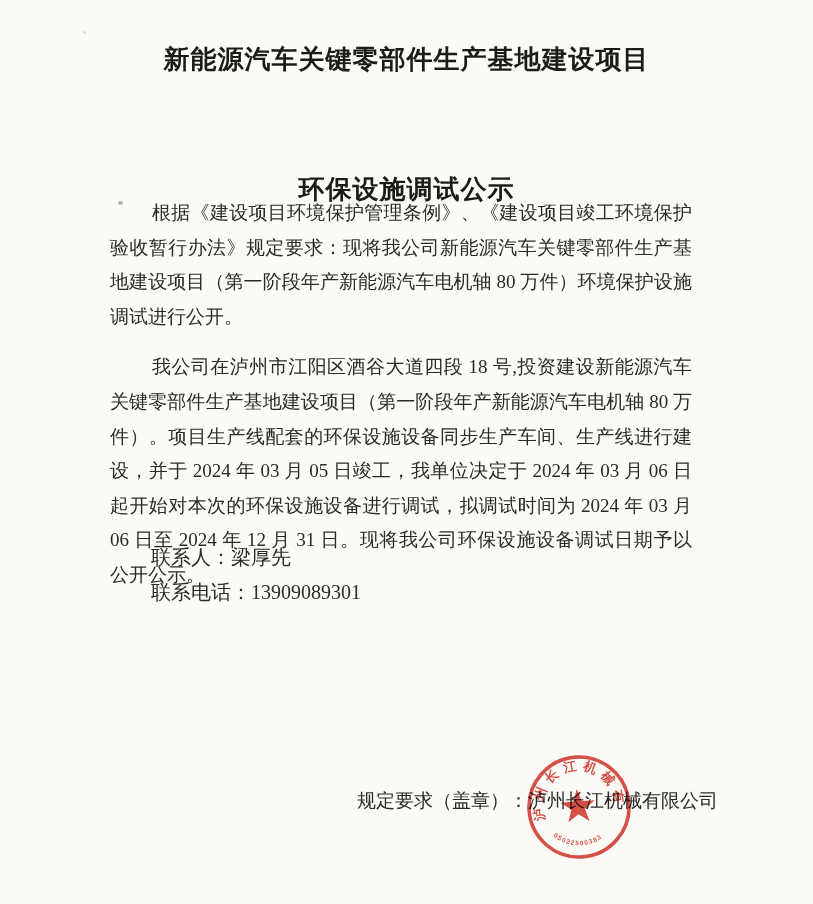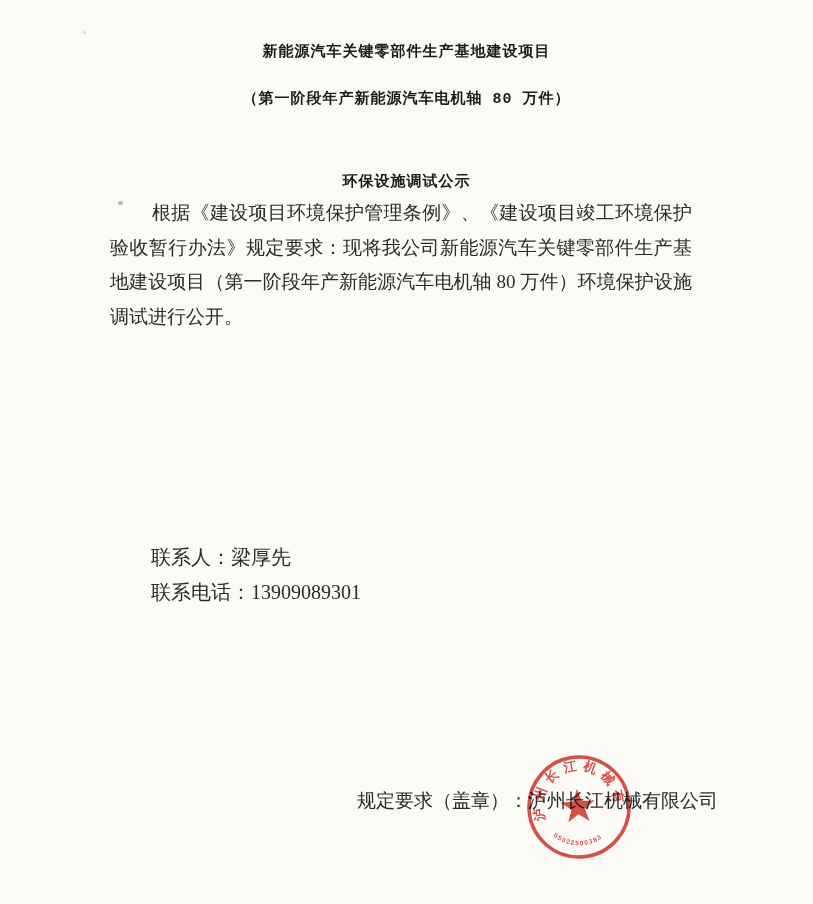--- a/index.html
+++ b/index.html
@@ -20,23 +20,23 @@
     margin: 0 auto;
     color: var(--text);
   }
 
   
   .title {
     position: absolute;
     left: 0;
     width: 813px;
     text-align: center;
-    font-family: Liberation Mono, monospace;
+    font-family: Liberation Serif, serif;
     font-weight: bold;
-    font-size: 15px;
+    font-size: 26px;
     letter-spacing: 1px;
     color: #1c1b1a;
     white-space: nowrap;
   }
   .title-1 { top: 42px; }
   .title-2 { top: 89px; }
   .title-3 { top: 135px; margin-top: 37px; }
 
   
   .body-text {
@@ -125,25 +125,25 @@
 </style>
 </head>
 <body>
 
 <div class="page">
 
   <div class="noise-dot nd1"></div>
   <div class="noise-dot nd2"></div>
 
   <div class="title title-1">新能源汽车关键零部件生产基地建设项目</div>
-  <div class="title title-2">（第一阶段年产新能源汽车电机轴 80 万件）</div>
   <div class="title title-3">环保设施调试公示</div>
 
   <div class="body-text">
     <p>根据《建设项目环境保护管理条例》、《建设项目竣工环境保护验收暂行办法》规定要求：现将我公司新能源汽车关键零部件生产基地建设项目（第一阶段年产新能源汽车电机轴 80 万件）环境保护设施调试进行公开。</p>
+    <p>我公司在泸州市江阳区酒谷大道四段 18 号,投资建设新能源汽车关键零部件生产基地建设项目（第一阶段年产新能源汽车电机轴 80 万件）。项目生产线配套的环保设施设备同步生产车间、生产线进行建设，并于 2024 年 03 月 05 日竣工，我单位决定于 2024 年 03 月 06 日起开始对本次的环保设施设备进行调试，拟调试时间为 2024 年 03 月 06 日至 2024 年 12 月 31 日。现将我公司环保设施设备调试日期予以公开公示。</p>
   </div>
 
   <div class="contact">
     <div>联系人：梁厚先</div>
     <div>联系电话：13909089301</div>
   </div>
 
   <div class="sign-line">规定要求（盖章）：泸州长江机械有限公司</div>
 
   <svg class="stamp" viewBox="0 0 130 130" width="130" height="130" xmlns="http://www.w3.org/2000/svg">

